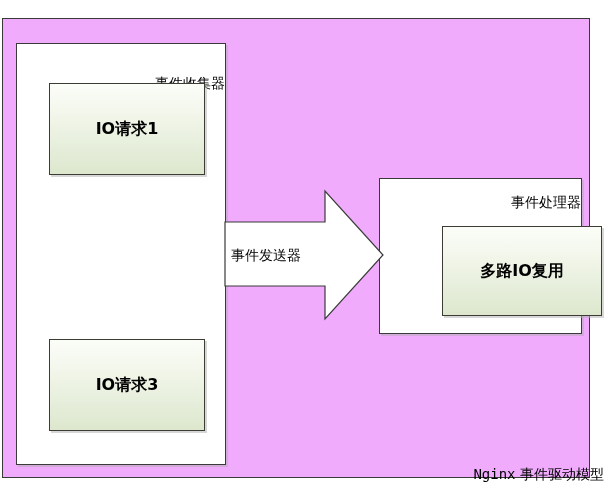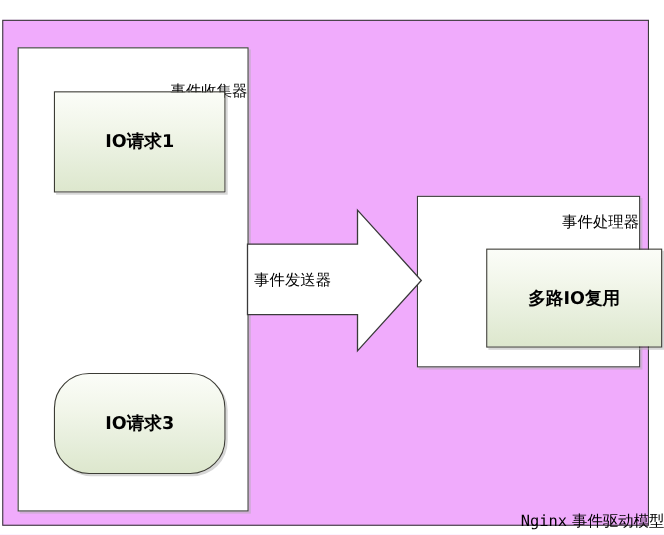--- a/index.html
+++ b/index.html
@@ -90,21 +90,21 @@
   .gradient-box > .gb-label {
     font-size: 16px;
     font-weight: bold;
     line-height: 20px;
     color: #000000;
     white-space: nowrap;
   }
 
   #io-box-1 { left: 32px; top: 39px;  width: 156px; height: 92px; }
   #io-box-2 { left: 32px; top: 166px; width: 156px; height: 92px; }
-  #io-box-3 { left: 32px; top: 295px; width: 156px; height: 92px; border-radius: 32px; }
+  #io-box-3 { left: 32px; top: 295px; width: 156px; height: 92px; }
 
   #mux-box  { left: 22px; top: 47px;  width: 160px; height: 90px; margin-left: 40px; }
 
   
   #arrow-svg {
     position: absolute;
     left: 218px;
     top: 166px;
     width: 166px;
     height: 140px;

